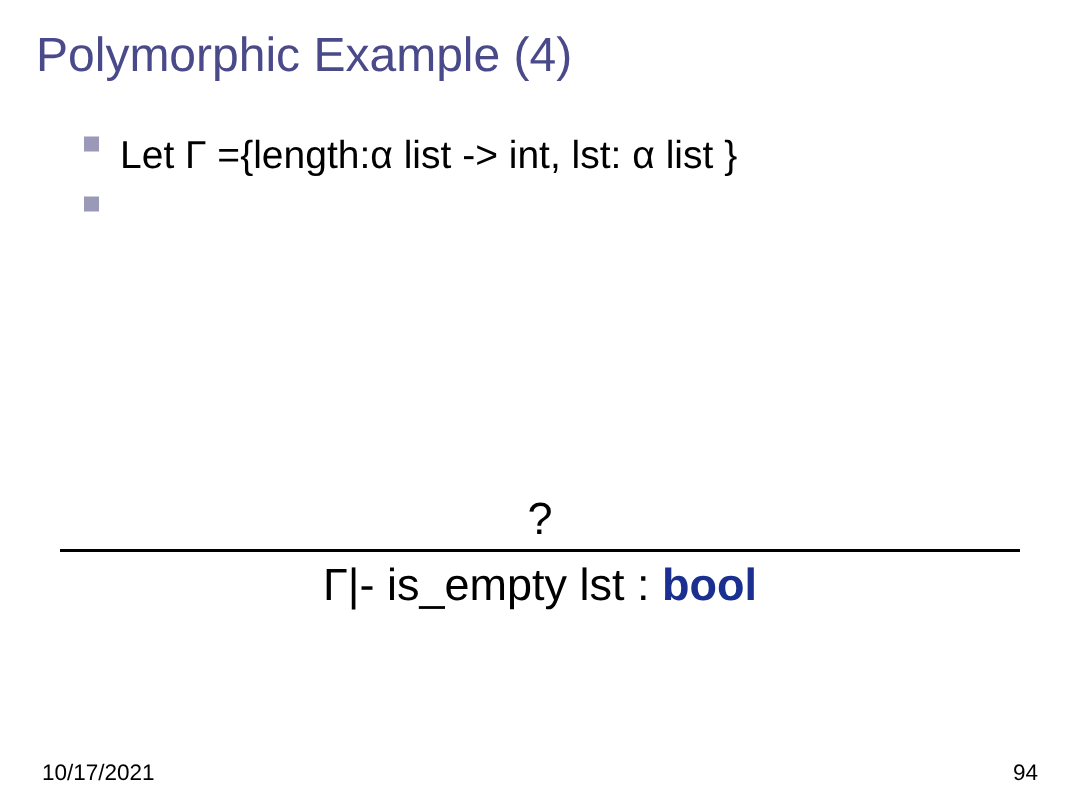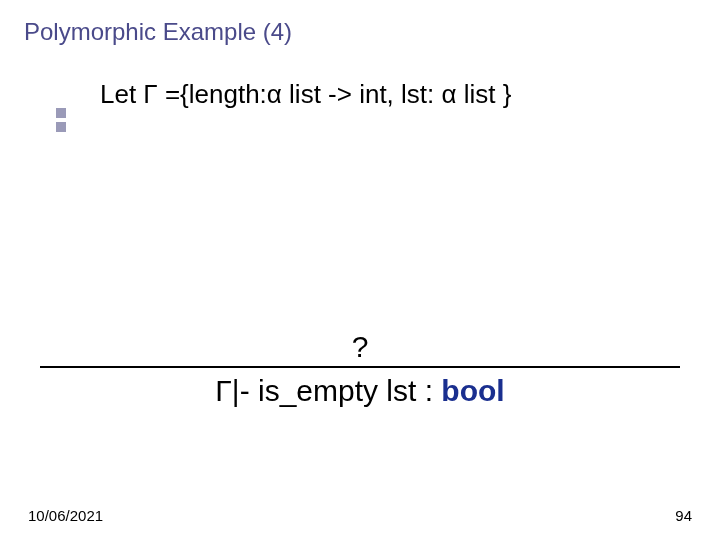--- a/index.html
+++ b/index.html
@@ -13,33 +13,32 @@
     overflow: hidden;
   }
   .slide {
     width: 720px;
     height: 540px;
     position: relative;
     box-sizing: border-box;
   }
   .title {
     color: #4a4a8a;
-    font-size: 24px;
+    font-size: 32px;
     font-weight: 400;
     padding: 18px 0 0 24px;
     font-family: Arial, sans-serif;
   }
   .body-area {
     padding: 30px 30px 0 56px;
   }
   .bullet-row {
     display: flex;
-    align-items: flex-end;
+    align-items: flex-start;
     margin-bottom: 4px;
-    gap: 20px;
   }
   .bullet-icon {
     width: 10px;
     height: 10px;
     background: #9a9ab8;
     margin-right: 14px;
     position: relative;
     top: 6px;
     flex-shrink: 0;
   }
@@ -105,17 +104,17 @@
 
   <div class="proof-area">
     <div class="question">?</div>
     <div class="rule-line"></div>
     <div class="conclusion">
       <span>Γ|- is_empty lst : </span><span class="bool">bool</span>
     </div>
   </div>
 
   <div class="footer">
-    <span>10/06/2021</span>
+    <span>10/17/2021</span>
     <span>94</span>
   </div>
 
 </div>
 
 </body></html>

